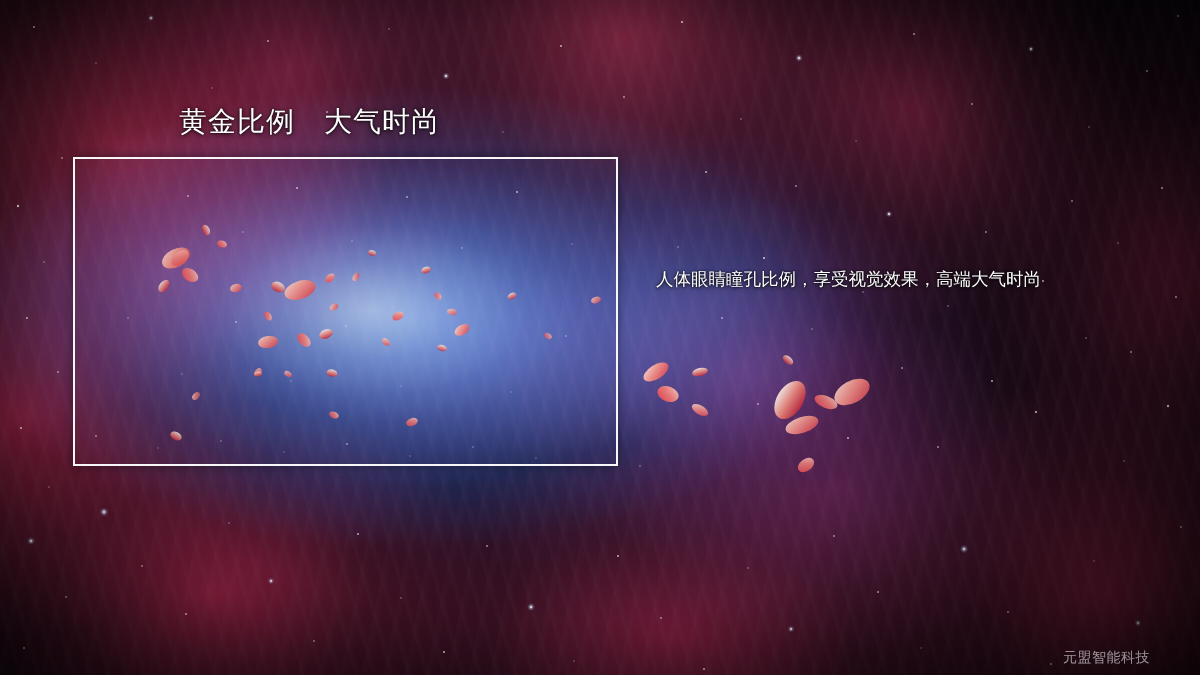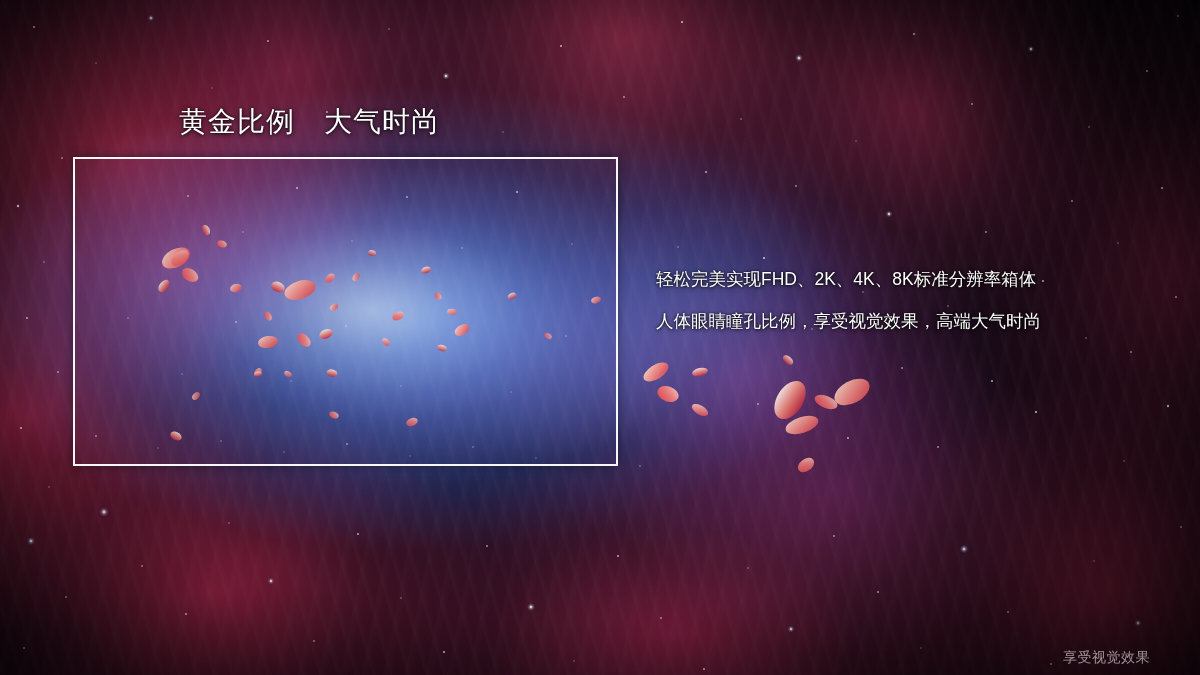--- a/index.html
+++ b/index.html
@@ -364,19 +364,18 @@
     <ellipse cx="596" cy="300" rx="5" ry="3.2" fill="url(#pg1)" transform="rotate(-16 596 300)" opacity=".8"></ellipse>
   </svg>
 
   <div class="bg-layer bg-vignette"></div>
 
   <div id="preview-frame"></div>
 
   <div id="title">黄金比例　大气时尚</div>
 
   <div id="body-copy">
-    <span class="copy-line">轻松完美实现FHD、2K、4K、8K标准分辨率箱体</span>
     <span class="copy-line">人体眼睛瞳孔比例，享受视觉效果，高端大气时尚</span>
   </div>
 
-  <div id="watermark">享受视觉效果</div>
+  <div id="watermark">元盟智能科技</div>
 
 </div>
 
 </body></html>

